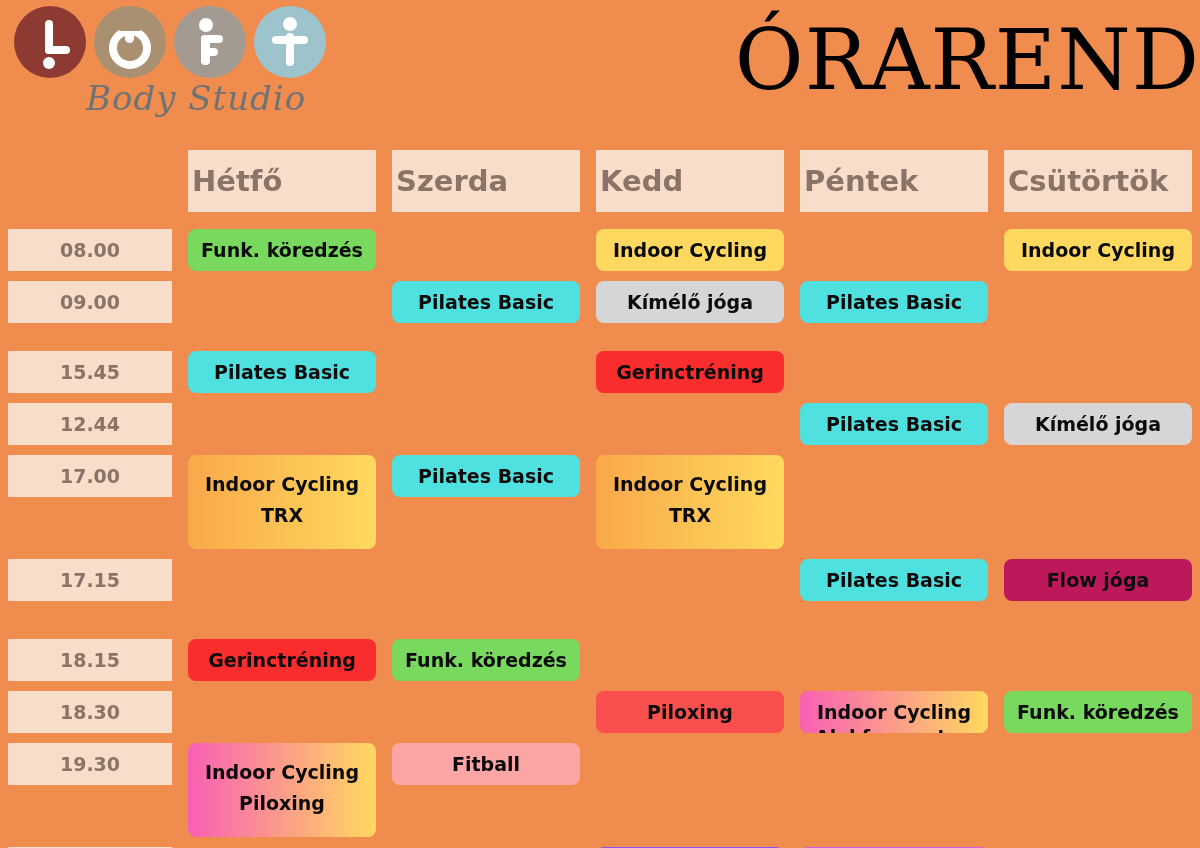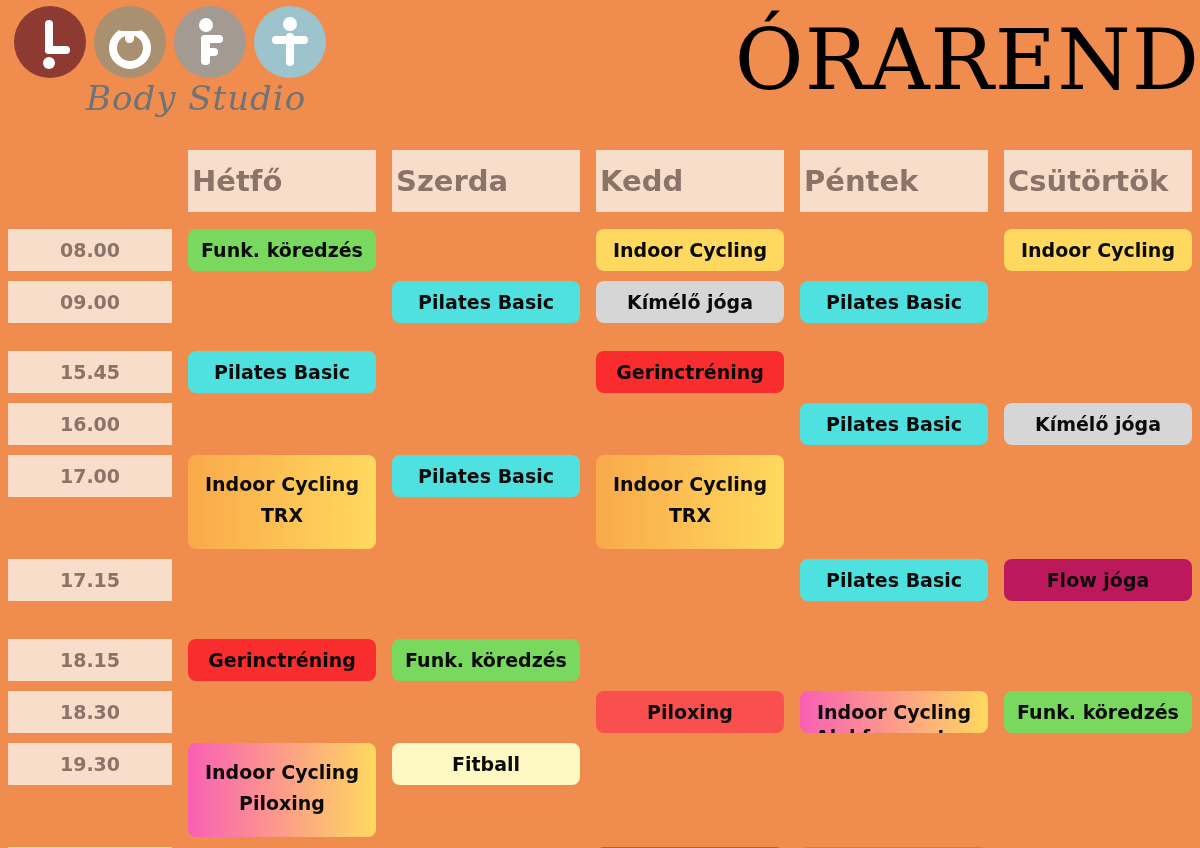--- a/index.html
+++ b/index.html
@@ -257,21 +257,21 @@
         <div class="cell col-day">
           <div class="spacer"></div>
         </div>
         <div class="cell col-day">
           <div class="spacer"></div>
         </div>
       </div>
       <div style="height: 10px;"></div>
       <div class="row">
         <div class="cell col-time">
-          <div class="time-box">16.00</div>
+          <div class="time-box">12.44</div>
         </div>
         <div class="cell col-day">
           <div class="spacer"></div>
         </div>
         <div class="cell col-day">
           <div class="spacer"></div>
         </div>
         <div class="cell col-day">
           <div class="spacer"></div>
         </div>
@@ -368,21 +368,21 @@
       </div>
       <div style="height: 10px;"></div>
       <div class="row">
         <div class="cell col-time">
           <div class="time-box">19.30</div>
         </div>
         <div class="cell col-day">
           <div class="class-box h2" style="background: linear-gradient(90deg, rgb(249, 95, 181) 0%, rgb(255, 217, 94) 100%);">Indoor Cycling<br>Piloxing</div>
         </div>
         <div class="cell col-day">
-          <div class="class-box h1" style="background: #fef9c3;">Fitball</div>
+          <div class="class-box h1" style="background: #fca5a5;">Fitball</div>
         </div>
         <div class="cell col-day">
           <div class="spacer"></div>
         </div>
         <div class="cell col-day">
           <div class="spacer"></div>
         </div>
         <div class="cell col-day">
           <div class="spacer"></div>
         </div>

